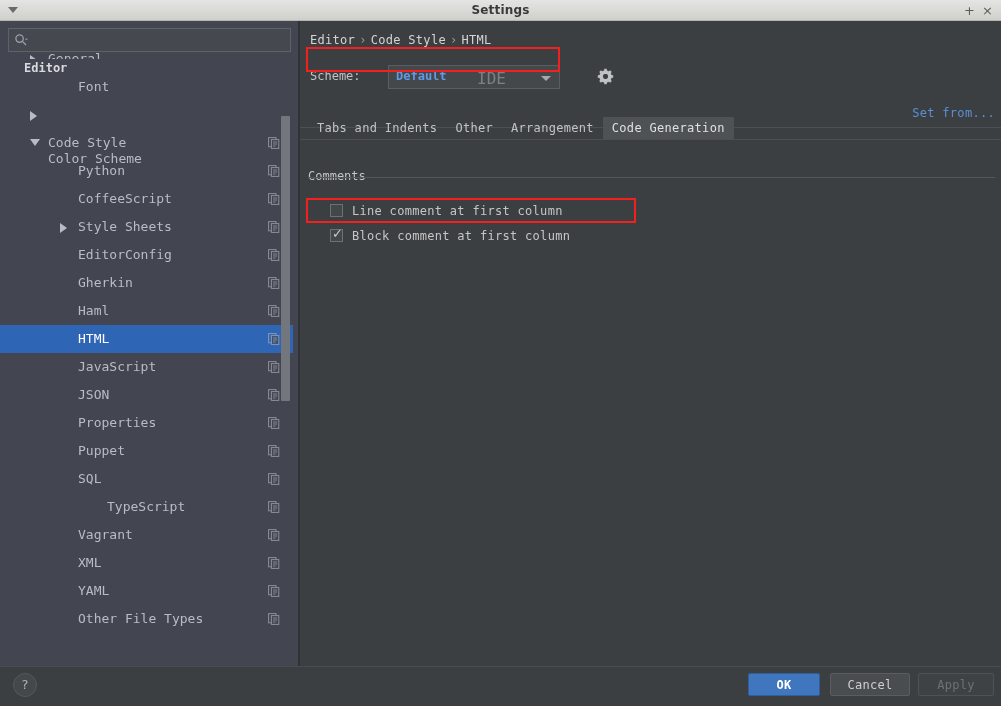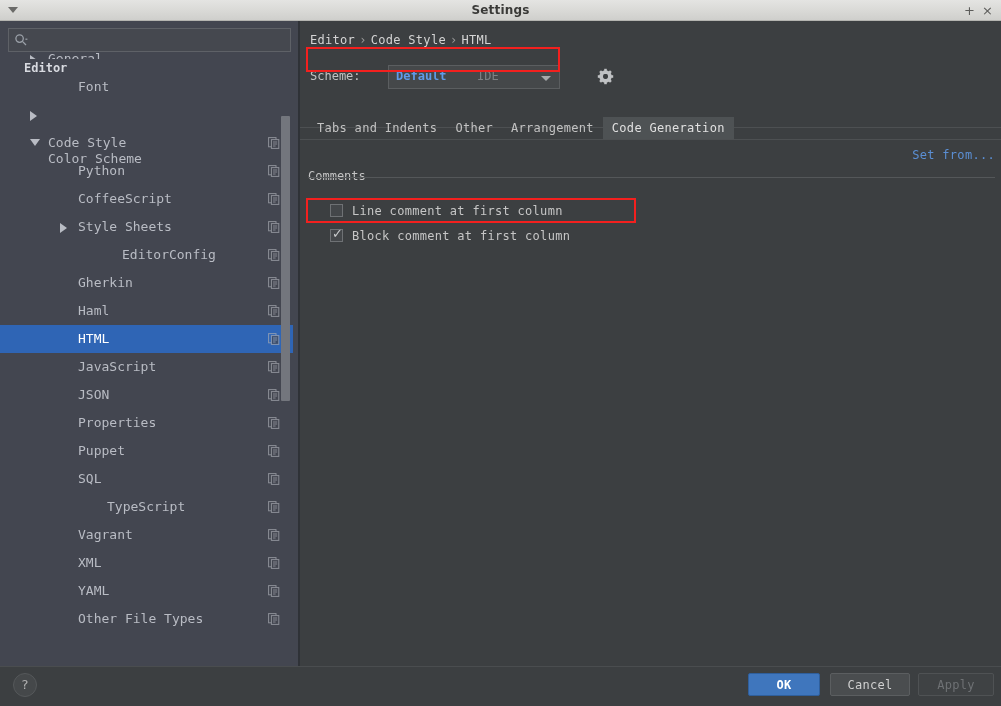--- a/index.html
+++ b/index.html
@@ -228,21 +228,21 @@
     position: absolute;
     left: 7px; top: 3px;
     color: #5f9ae8;
     font-weight: bold;
     font-size: 12px;
   }
   #scheme-combo .sc-sub {
     position: absolute;
     left: 88px; top: 3px;
     color: #7e8184;
-    font-size: 12px;
+    font-size: 16px;
   }
   #scheme-combo .sc-arrow {
     position: absolute;
     right: 8px; top: 10px;
     width: 0; height: 0;
     border-left: 5px solid transparent;
     border-right: 5px solid transparent;
     border-top: 5px solid #a6a8aa;
   }
   #scheme-gear {
@@ -250,21 +250,20 @@
     left: 287px; top: 3px;
     width: 17px; height: 17px;
   }
 
   #set-from {
     position: absolute;
     right: 6px; top: 85px;
     color: #5b8fd4;
     font-size: 12px;
     letter-spacing: 0.3px;
-    margin-top: 42px;
   }
 
   #hr-under-scheme {
     position: absolute;
     left: 0; right: 0; top: 106px;
     height: 1px;
     background: #4d5052;
   }
 
   
@@ -482,21 +481,21 @@
           <span class="lbl" style="left: 78px;">Style Sheets</span>
           <svg class="sheet-ico" viewBox="0 0 12 12">
             <rect x="0.6" y="0.6" width="7.4" height="9.2" fill="none" stroke="#a9acb3" stroke-width="1"></rect>
             <rect x="3.4" y="2.6" width="7.4" height="8.8" fill="#434650" stroke="#a9acb3" stroke-width="1"></rect>
             <line x1="5" y1="5" x2="9.2" y2="5" stroke="#a9acb3" stroke-width="0.9"></line>
             <line x1="5" y1="7" x2="9.2" y2="7" stroke="#a9acb3" stroke-width="0.9"></line>
             <line x1="5" y1="9" x2="7.6" y2="9" stroke="#a9acb3" stroke-width="0.9"></line>
           </svg>
         </div>
         <div class="tree-row">
-          <span class="lbl" style="left: 78px; margin-left: 44px;">EditorConfig</span>
+          <span class="lbl" style="left: 78px;">EditorConfig</span>
           <svg class="sheet-ico" viewBox="0 0 12 12">
             <rect x="0.6" y="0.6" width="7.4" height="9.2" fill="none" stroke="#a9acb3" stroke-width="1"></rect>
             <rect x="3.4" y="2.6" width="7.4" height="8.8" fill="#434650" stroke="#a9acb3" stroke-width="1"></rect>
             <line x1="5" y1="5" x2="9.2" y2="5" stroke="#a9acb3" stroke-width="0.9"></line>
             <line x1="5" y1="7" x2="9.2" y2="7" stroke="#a9acb3" stroke-width="0.9"></line>
             <line x1="5" y1="9" x2="7.6" y2="9" stroke="#a9acb3" stroke-width="0.9"></line>
           </svg>
         </div>
         <div class="tree-row">
           <span class="lbl" style="left: 78px;">Gherkin</span>

